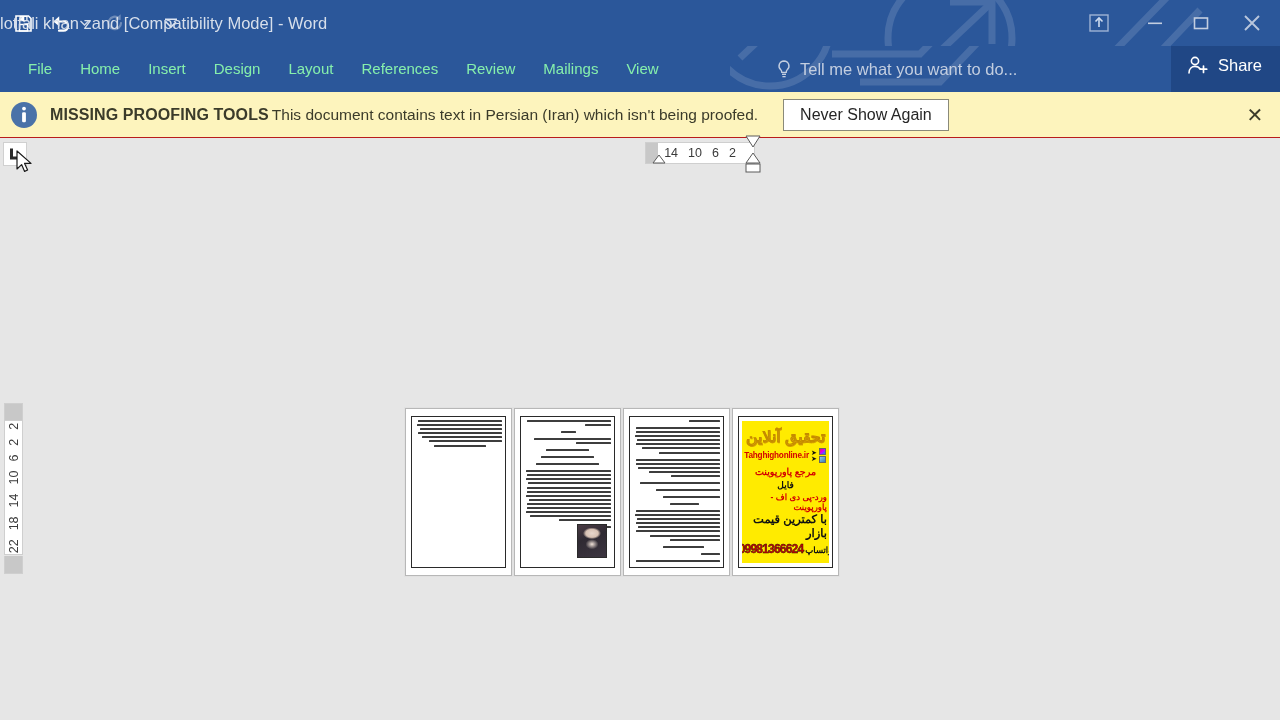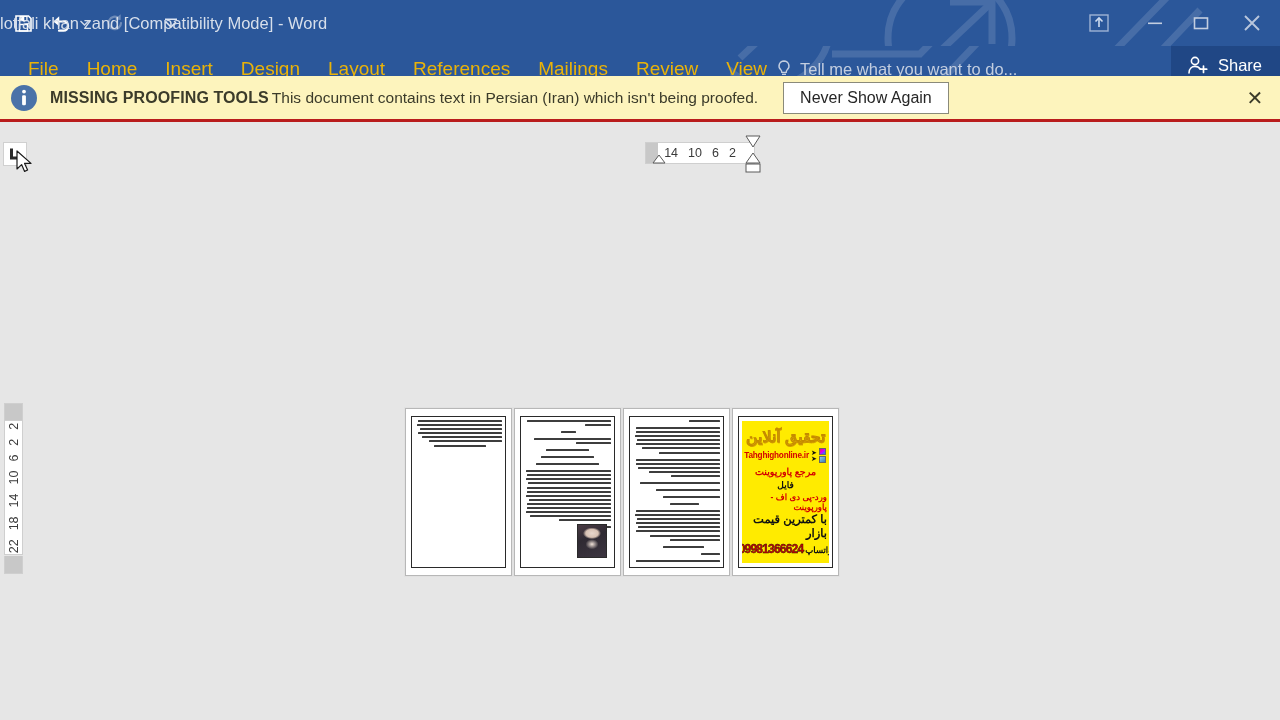--- a/index.html
+++ b/index.html
@@ -55,43 +55,43 @@
   .ribbonbar {
     position: absolute; left: 0; top: 46px; width: 1280px; height: 46px;
     background: #2b579a; overflow: hidden;
   }
   .rb-deco {
     position: absolute; right: 130px; top: -70px;
     width: 420px; height: 170px; opacity: .13; pointer-events: none;
   }
   .tabs { position: absolute; left: 0; top: 0; height: 46px; display: flex; align-items: center; }
   .tab {
-    color: #eab308; font-size: 19px;
+    color: #86efac; font-size: 15px;
     padding: 0 14px; height: 46px; line-height: 46px;
     white-space: nowrap;
   }
   .tab.file { margin-left: 14px; }
   .tellme {
     position: absolute; left: 776px; top: 0; height: 46px;
     display: flex; align-items: center; gap: 8px;
   }
   .tellme-text { color: #c3cee0; font-size: 16.5px; white-space: nowrap; }
   .share {
     position: absolute; right: 0; top: 0; height: 46px;
     background: #204785;
     display: flex; align-items: center; gap: 9px;
     padding: 0 18px 8px 16px;
   }
   .share-label { color: #ffffff; font-size: 16.5px; }
 
   
   .msgbar {
-    position: absolute; left: 0; top: 76px; width: 1280px; height: 46px;
+    position: absolute; left: 0; top: 92px; width: 1280px; height: 46px;
     background: #fdf4bd;
-    border-bottom: 3px solid #b91c1c;
+    border-bottom: 1px solid #b91c1c;
     display: flex; align-items: center;
   }
   .msg-info { margin-left: 10px; width: 28px; height: 28px; flex: none; }
   .msg-strong {
     margin-left: 12px; font-size: 16px; font-weight: bold;
     color: #3b3b2a; letter-spacing: .1px; white-space: nowrap;
   }
   .msg-text {
     margin-left: 3px; font-size: 15.5px; color: #3b3b2a; white-space: nowrap;
   }
@@ -337,22 +337,22 @@
     </g>
   </svg>
 
   <div class="tabs">
     <div class="tab file">File</div>
     <div class="tab">Home</div>
     <div class="tab">Insert</div>
     <div class="tab">Design</div>
     <div class="tab">Layout</div>
     <div class="tab">References</div>
+    <div class="tab">Review</div>
     <div class="tab">Mailings</div>
-    <div class="tab">Review</div>
     <div class="tab">View</div>
   </div>
 
   <div class="tellme">
     <svg width="16" height="20" viewBox="0 0 16 20">
       <path d="M8 2 a5 5 0 0 1 3.2 8.8 C10.4 11.6 10.2 12.6 10.2 13.4 H5.8 C5.8 12.6 5.6 11.6 4.8 10.8 A5 5 0 0 1 8 2 Z" fill="none" stroke="#c3cee0" stroke-width="1.4"></path>
       <rect x="6" y="14.6" width="4" height="1.4" fill="#c3cee0"></rect>
       <rect x="6.4" y="17" width="3.2" height="1.3" fill="#c3cee0"></rect>
     </svg>
     <span class="tellme-text">Tell me what you want to do...</span>

